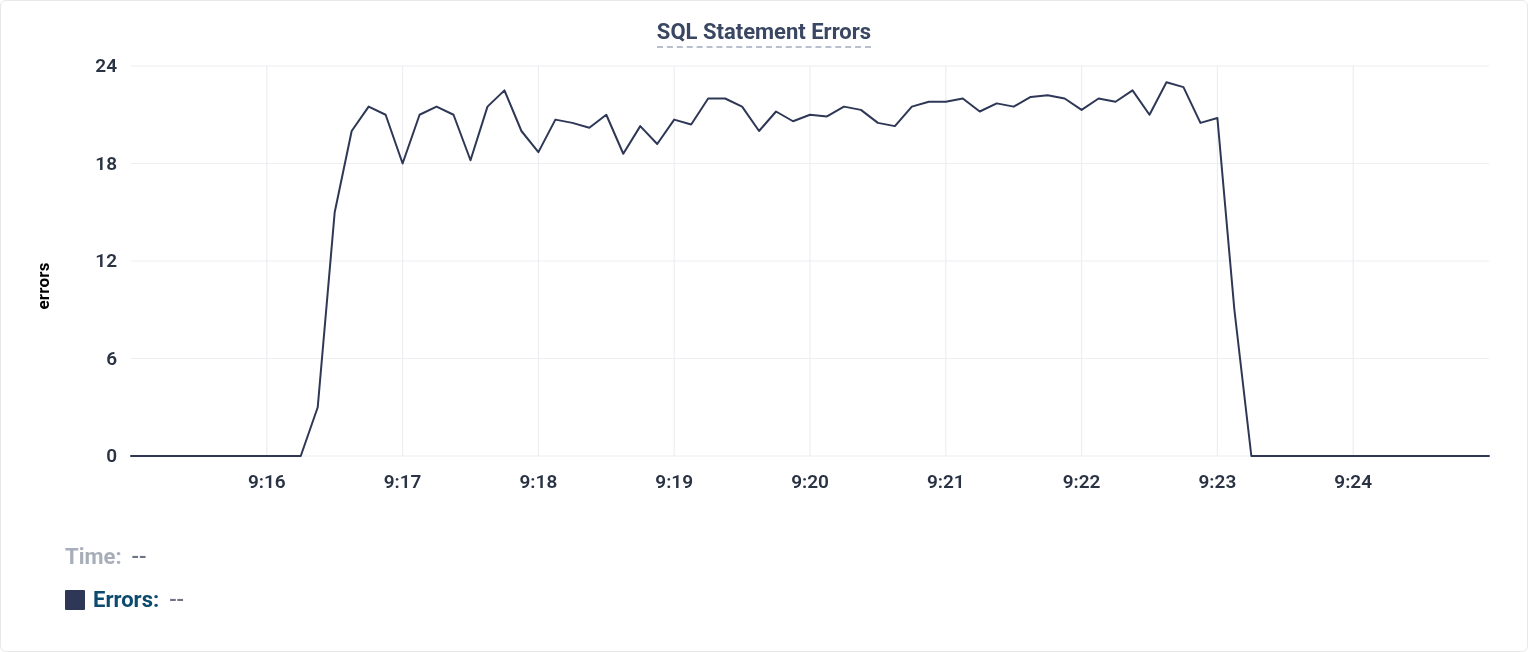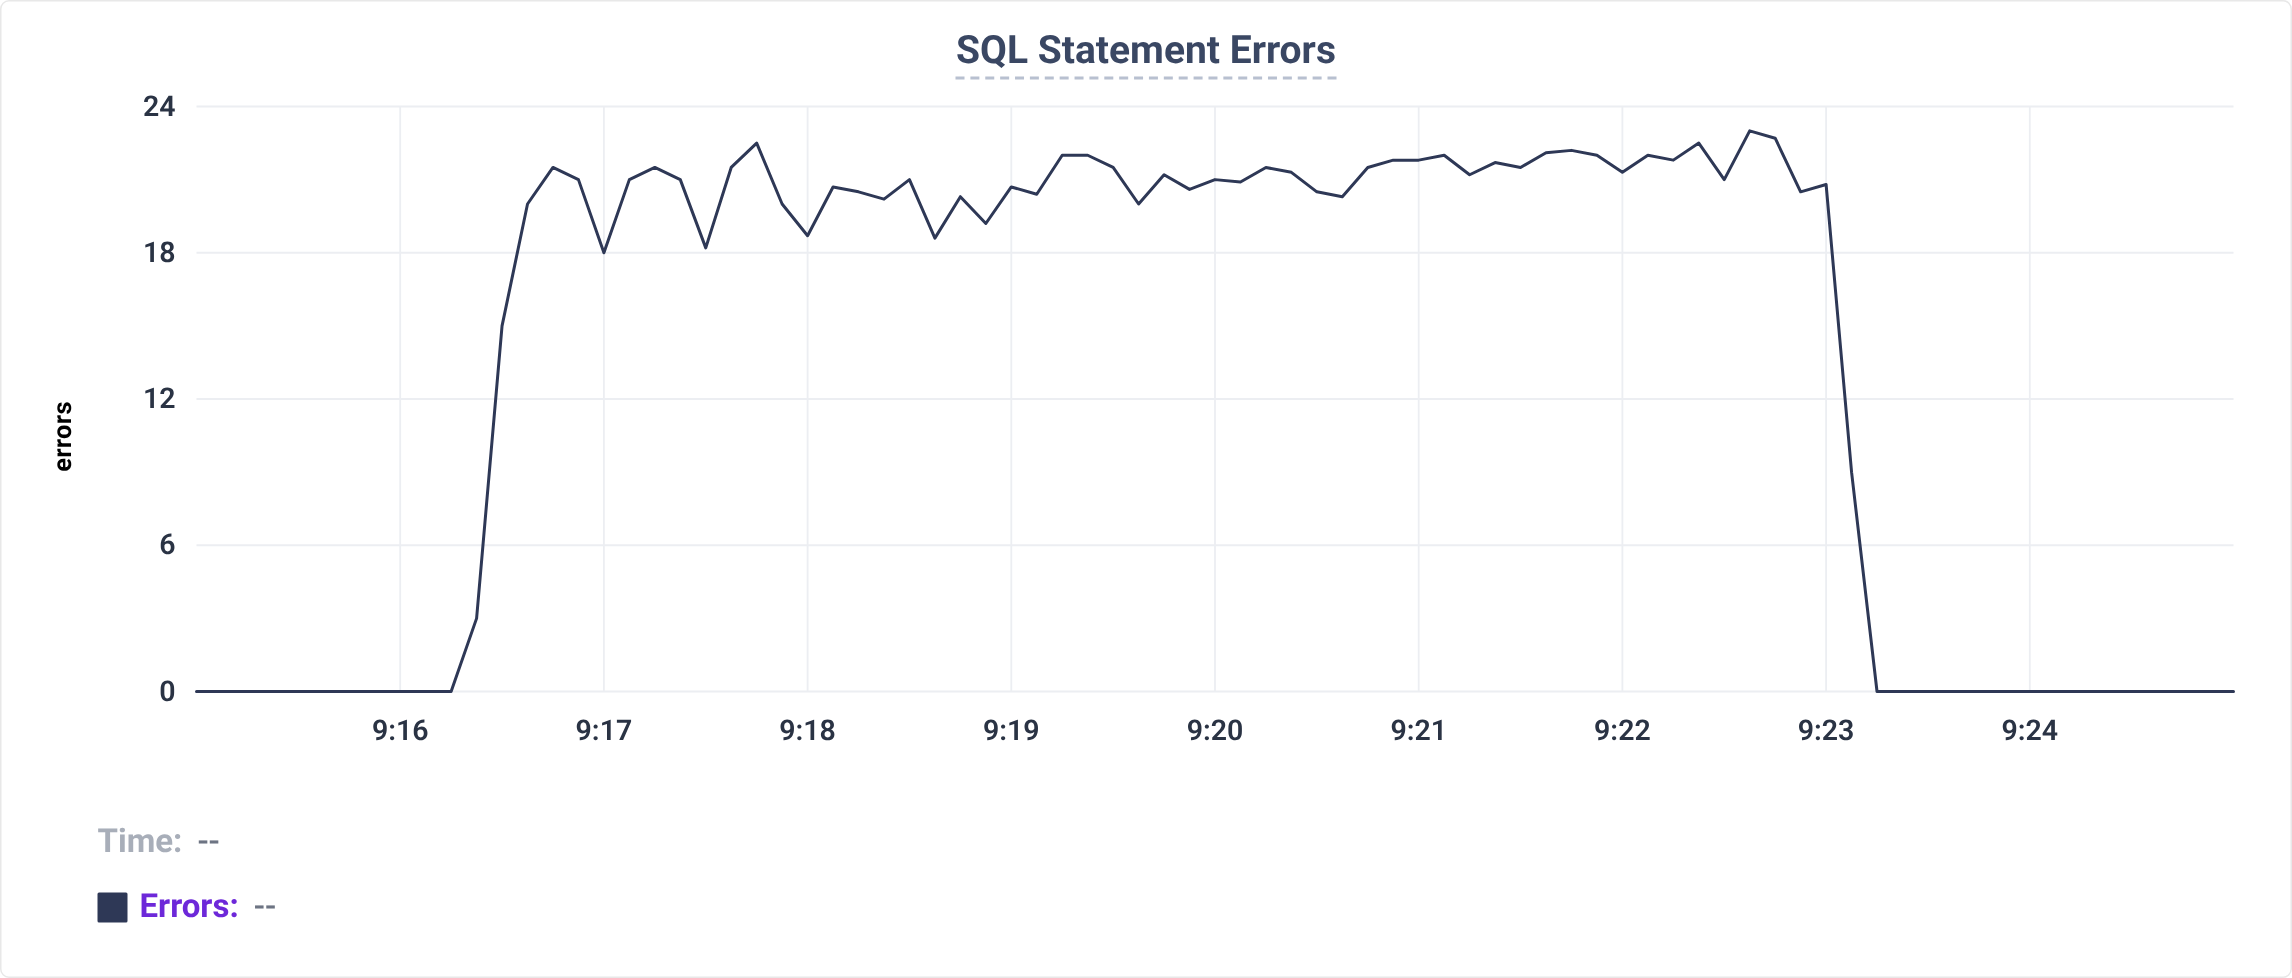--- a/index.html
+++ b/index.html
@@ -13,21 +13,21 @@
     box-sizing: border-box;
     width: 1528px;
     height: 652px;
     border: 1px solid #e8e8e8;
     border-radius: 6px;
     padding: 18px 20px 20px 20px;
     position: relative;
   }
   .chart-title {
     text-align: center;
-    font-size: 26px;
+    font-size: 22px;
     font-weight: 700;
     color: #3a4763;
     border-bottom: 2px dashed #b8c0d0;
     display: table;
     margin: 0 auto 8px auto;
     padding-bottom: 2px;
   }
   .chart-wrap {
     position: relative;
     height: 460px;
@@ -66,21 +66,21 @@
   }
   .swatch {
     width: 20px;
     height: 20px;
     background: #2e3856;
     margin-right: 8px;
     border-radius: 1px;
   }
   .footer-label {
     font-weight: 700;
-    color: #6d28d9;
+    color: #0c4a6e;
     margin-right: 10px;
   }
   .footer-label.muted {
     color: #a8aeb9;
   }
   .footer-value {
     color: #6d7483;
     font-weight: 500;
   }
 </style>

